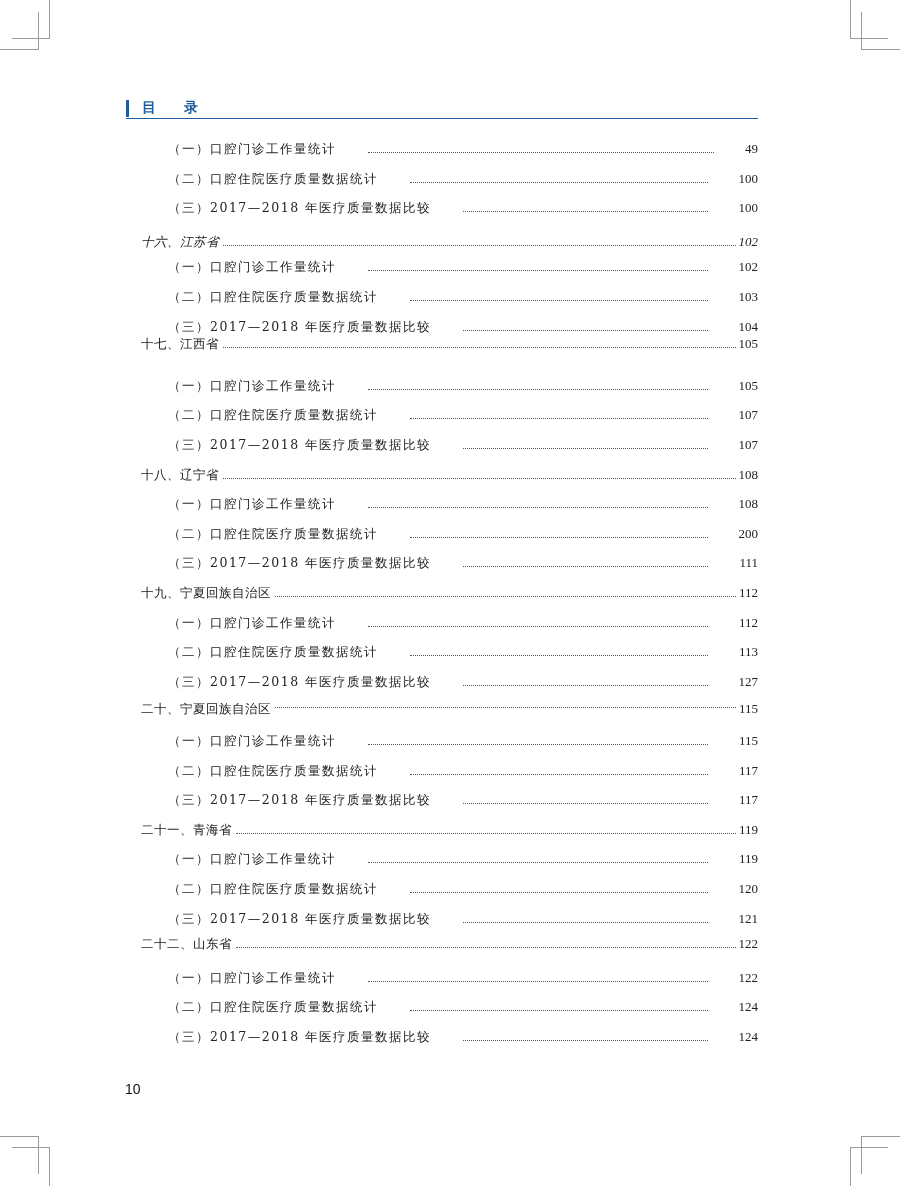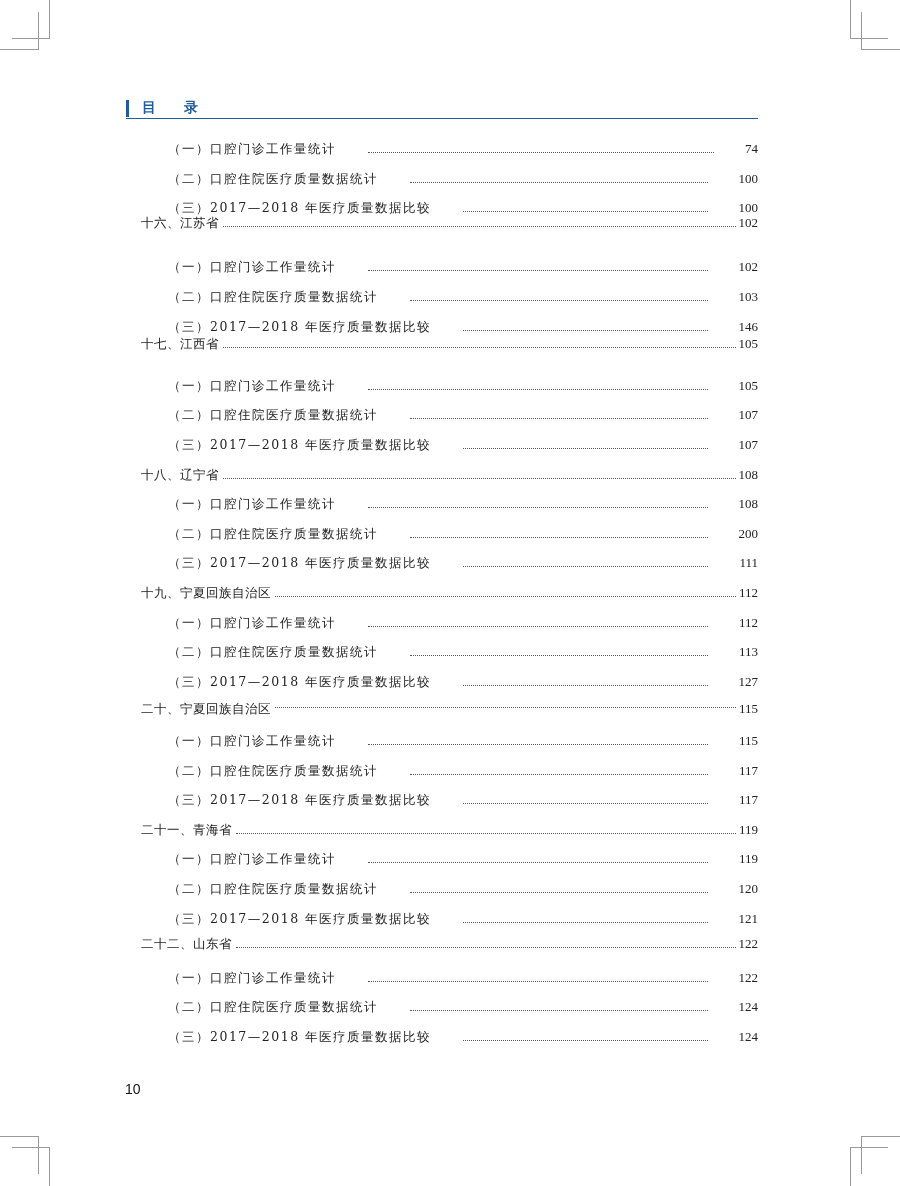--- a/index.html
+++ b/index.html
@@ -62,51 +62,51 @@
 <div class="header">
   <div class="bar"></div>
   <span class="c1">目</span>
   <span class="c2">录</span>
 </div>
 
 <div class="toc" id="toc">
     <div class="row l2" style="top: 137px;">
       <span class="label">（一）口腔门诊工作量统计</span>
       <span class="dots"></span>
-      <span class="page">74</span>
+      <span class="page">49</span>
     </div>
     <div class="row l2" style="top: 167px;">
       <span class="label">（二）口腔住院医疗质量数据统计</span>
       <span class="dots"></span>
       <span class="page">100</span>
     </div>
     <div class="row l2" style="top: 196px;">
       <span class="label">（三）2017—2018 年医疗质量数据比较</span>
       <span class="dots"></span>
       <span class="page">100</span>
     </div>
-    <div class="row l1" style="top: 211px;">
+    <div class="row l1" style="top: 230px; font-style: italic;">
       <span class="label">十六、江苏省</span>
       <span class="dots"></span>
       <span class="page">102</span>
     </div>
     <div class="row l2" style="top: 255px;">
       <span class="label">（一）口腔门诊工作量统计</span>
       <span class="dots"></span>
       <span class="page">102</span>
     </div>
     <div class="row l2" style="top: 285px;">
       <span class="label">（二）口腔住院医疗质量数据统计</span>
       <span class="dots"></span>
       <span class="page">103</span>
     </div>
     <div class="row l2" style="top: 315px;">
       <span class="label">（三）2017—2018 年医疗质量数据比较</span>
       <span class="dots"></span>
-      <span class="page">146</span>
+      <span class="page">104</span>
     </div>
     <div class="row l1" style="top: 332px;">
       <span class="label">十七、江西省</span>
       <span class="dots"></span>
       <span class="page">105</span>
     </div>
     <div class="row l2" style="top: 374px;">
       <span class="label">（一）口腔门诊工作量统计</span>
       <span class="dots"></span>
       <span class="page">105</span>

